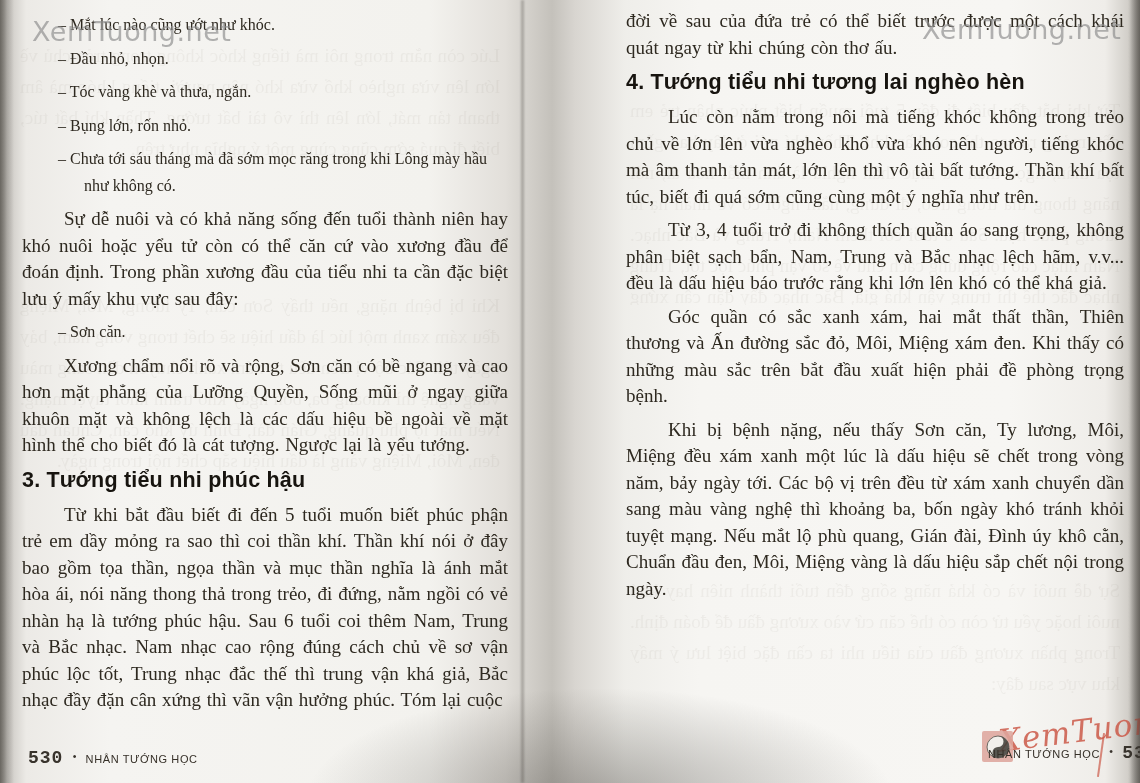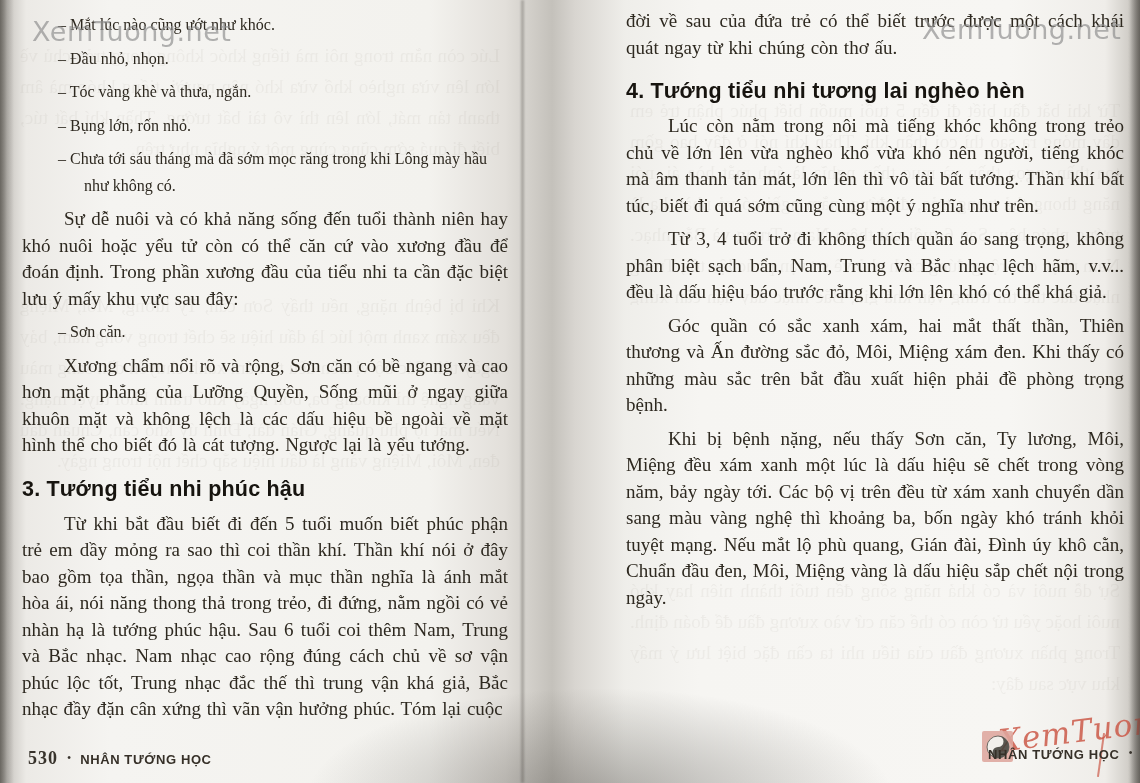--- a/index.html
+++ b/index.html
@@ -30,21 +30,21 @@
   .para.no-indent{text-indent:0;}
   .bullets{list-style:none;margin:0 0 6px 0;padding:0;}
   .bullets li{
     font-size:16px;line-height:26.5px;
     padding-left:62px;text-indent:-26px;
     margin-bottom:7px;text-align:left;
   }
   .sec-heading{
     font-family:"Liberation Sans","DejaVu Sans",sans-serif;
     font-size:21.5px;font-weight:700;color:#17140f;
-    margin:18px 0 9px 0;letter-spacing:.2px;
+    margin:9px 0 9px 0;letter-spacing:.2px;
   }
   
   .gutter-line{position:absolute;left:521px;top:0;width:3px;height:783px;background:rgba(45,42,38,.28);filter:blur(1px);}
   .edge{position:absolute;top:0;height:783px;pointer-events:none;}
   
   .wm-gray{
     position:absolute;
     font-family:"DejaVu Sans","Liberation Sans",sans-serif;
     font-size:27px;color:#8f8f8f;opacity:.68;letter-spacing:.5px;
     white-space:nowrap;
@@ -55,25 +55,25 @@
     position:absolute;left:998px;top:708px;
     font-family:"DejaVu Serif","Liberation Serif",serif;
     font-style:italic;font-size:31px;color:#cc5a49;opacity:.85;
     transform:rotate(-7deg);white-space:nowrap;letter-spacing:1px;
   }
   #wm-flourish{position:absolute;left:1100px;top:733px;width:2px;height:44px;background:#cc5a49;opacity:.7;transform:rotate(8deg);}
   
   .footer{position:absolute;white-space:nowrap;}
   #footer-left{left:28px;top:748px;}
   #footer-right{left:988px;top:743px;}
-  .footer .pagenum{font-family:Liberation Serif, serif;font-size:18px;font-weight:600;color:#38332c;letter-spacing:1px;}
+  .footer .pagenum{font-family:Liberation Mono, monospace;font-size:18px;font-weight:600;color:#38332c;letter-spacing:1px;}
   .footer .dot{font-size:12px;color:#38332c;vertical-align:2px;padding:0 5px;}
   .footer .booktitle{
     font-family:"Liberation Sans","DejaVu Sans",sans-serif;
-    font-size:13px;font-weight:700;color:#363028;letter-spacing:.6px;
+    font-size:11px;font-weight:400;color:#363028;letter-spacing:.6px;
   }
   #logo-box{
     position:absolute;left:982px;top:731px;width:31px;height:31px;
     background:#dfa79e;opacity:.88;border-radius:2px;
     display:flex;align-items:center;justify-content:center;
   }
   
   .bleed{
     position:absolute;overflow:hidden;pointer-events:none;
     transform:scaleX(-1);opacity:.055;color:#5e5342;

